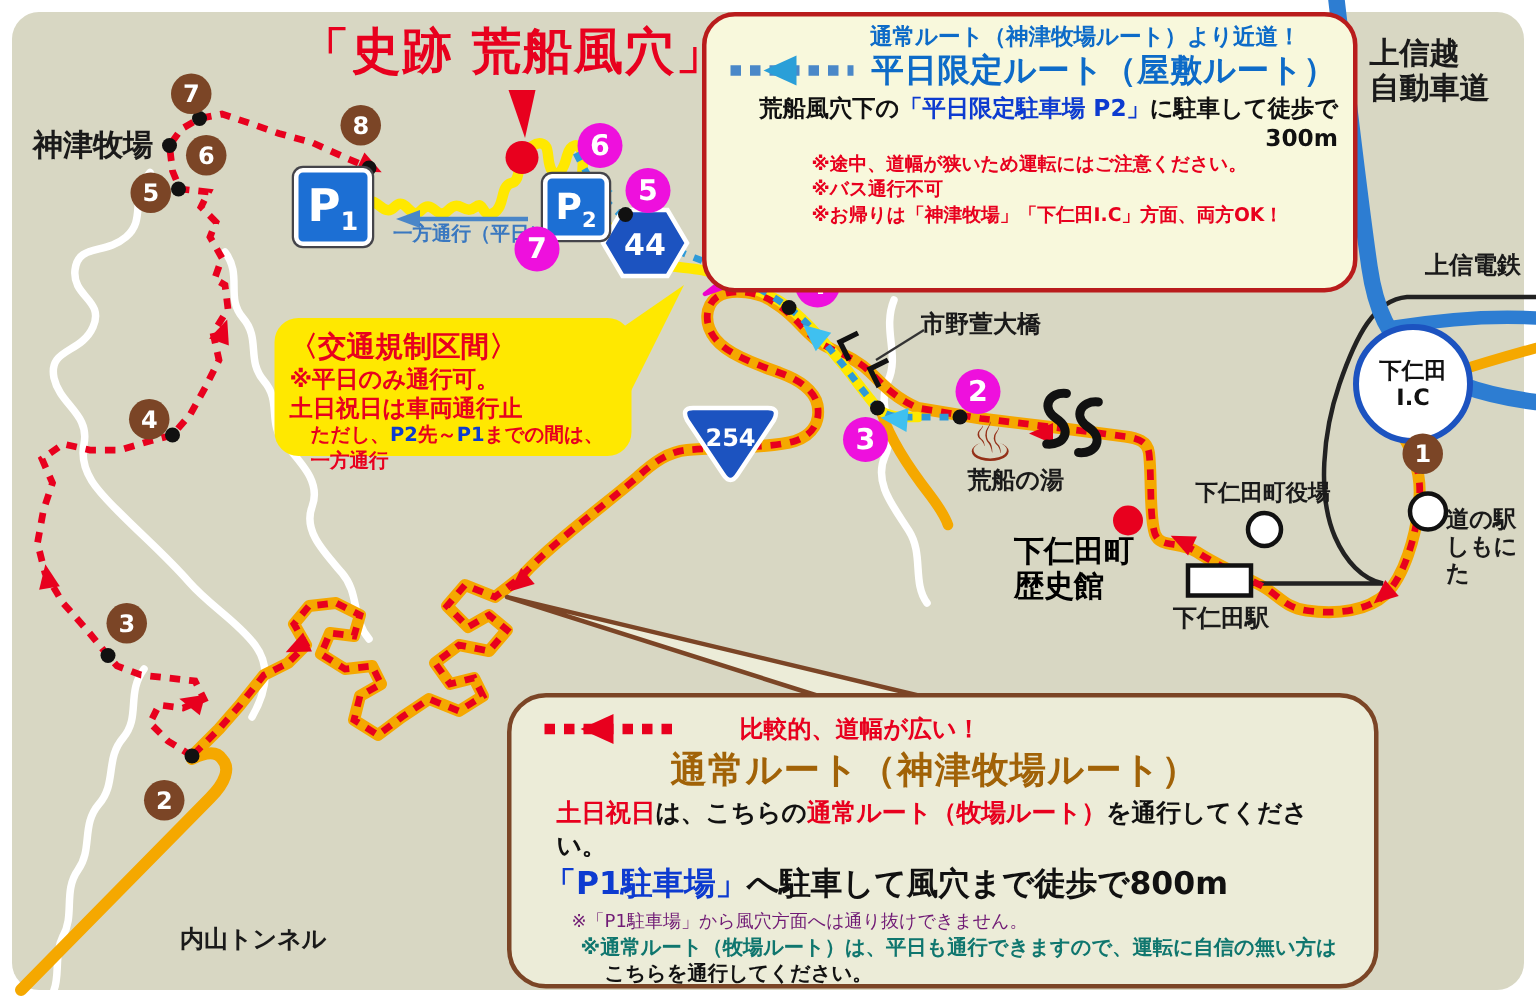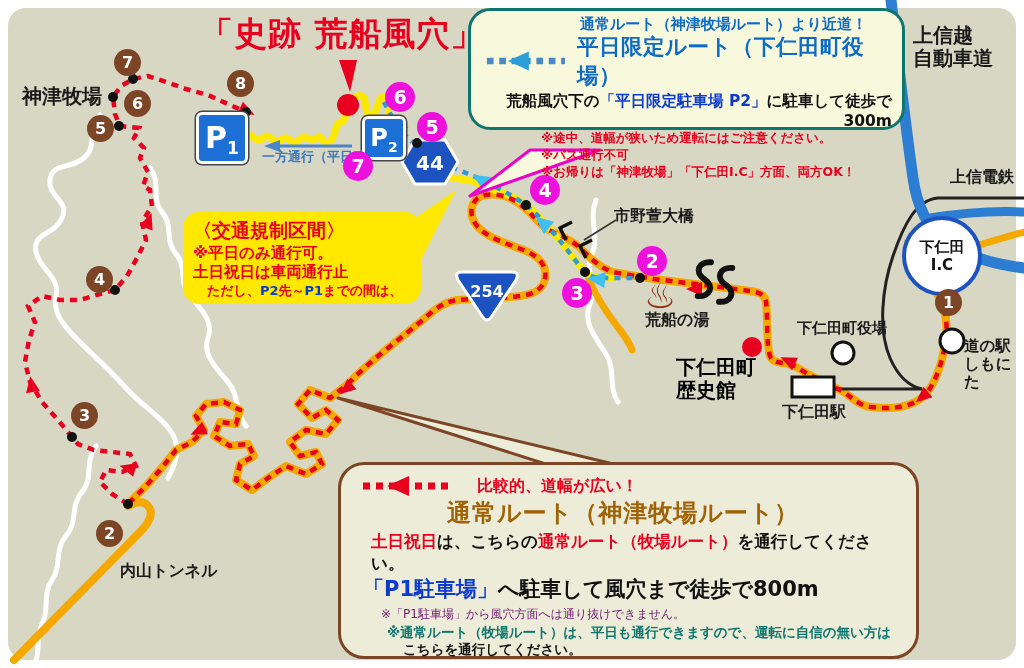--- a/index.html
+++ b/index.html
@@ -14,37 +14,37 @@
   .marker.brown{width:27px;height:27px;background:#7b4526;font-size:16px;}
   .marker.magenta{width:30px;height:30px;background:#ee10dd;font-size:19px;}
   .psign{position:absolute;z-index:4;background:#1c6fd4;border:3px solid #fff;box-shadow:0 0 0 1.5px #44444a;
          border-radius:6px;color:#fff;font-weight:bold;display:flex;align-items:center;justify-content:center;}
   .psign .pp{font-size:30px;line-height:1;}
   .psign .pn{font-size:17px;line-height:1;align-self:flex-end;margin-bottom:4px;}
   .ic-circle{position:absolute;z-index:4;width:72px;height:72px;border-radius:50%;background:#fff;
              border:4px solid #1c53c0;color:#111;font-weight:bold;font-size:15px;line-height:1.2;
              display:flex;align-items:center;justify-content:center;text-align:center;white-space:pre-line;}
   .callout{position:absolute;z-index:5;box-sizing:border-box;}
-  #weekday-box{left:468px;top:8px;width:437px;height:122px;background:#f8f8dc;border:3px solid #0f766e;
+  #weekday-box{left:468px;top:8px;width:437px;height:187px;background:#f8f8dc;border:3px solid #b91c1c;
                border-radius:22px;padding:4px 10px 4px 14px;}
   .wd-sub{color:#0d6bc8;font-weight:bold;font-size:15px;text-align:center;margin-left:70px;}
   .wd-title-row{display:flex;align-items:center;gap:10px;margin-top:-2px;}
   .wd-title{color:#0d6bc8;font-weight:bold;font-size:21.5px;letter-spacing:.5px;}
   .wd-desc{font-size:15.5px;font-weight:bold;color:#111;margin-top:1px;text-align:right;}
   .wd-desc .blue{color:#0d3bd0;}
   .wd-note{color:#e8001e;font-weight:bold;font-size:12.5px;margin-left:56px;line-height:1.35;}
   #reg-box{left:183px;top:212px;width:238px;height:92px;background:#ffe800;border-radius:16px;
            padding:6px 10px;color:#e8001e;font-weight:bold;}
   .reg-title{font-size:19px;}
   .reg-l{font-size:15.5px;line-height:1.25;}
   .reg-s{font-size:13px;line-height:1.3;margin-left:14px;}
   .reg-s .blue{color:#0d3bd0;}
   #normal-box{left:338px;top:462px;width:581px;height:197px;background:#ececd8;border:3px solid #7b4526;
               border-radius:26px;padding:10px 14px 6px 14px;}
-  .nb-head-row{display:flex;align-items:center;gap:26px;margin-left:6px;}
+  .nb-head-row{display:flex;align-items:center;gap:42px;margin-left:6px;}
   .nb-headline{color:#e8001e;font-weight:bold;font-size:16px;}
   .nb-title{color:#a16207;font-size:24px;font-weight:bold;margin:0 0 2px 92px;letter-spacing:1px;}
   .nb-l1{font-size:16.5px;font-weight:bold;color:#111;margin-left:16px;}
   .nb-l1 .red{color:#e8001e;}
   .nb-l2{font-size:21px;font-weight:bold;color:#111;margin-left:8px;}
   .nb-l2 .blue{color:#0d3bd0;}
   .nb-n1{color:#701a75;font-weight:normal;font-size:12px;margin:3px 0 0 26px;}
   .nb-n2{color:#0f766e;font-weight:bold;font-size:13.5px;margin-left:32px;line-height:1.35;}
   .nb-n3{color:#111;font-weight:bold;font-size:13.5px;margin-left:48px;line-height:1.3;}
   .title{position:absolute;left:200px;top:12px;z-index:4;color:#e8001e;font-size:33px;font-weight:bold;letter-spacing:1px;}
@@ -169,21 +169,21 @@
   <div class="ov lbl" style="left:950px;top:168px;font-size:16px;">上信電鉄</div>
   <div class="ov lbl" style="left:964px;top:338px;font-size:15.5px;">道の駅
 しもにた</div>
   <div class="ov lbl" style="left:797px;top:320px;font-size:15px;">下仁田町役場</div>
   <div class="ov lbl" style="left:782px;top:403px;font-size:16px;">下仁田駅</div>
   <div class="ov lbl" style="left:676px;top:356px;font-size:20px;color:#000000;">下仁田町
 歴史館</div>
   <div class="ov lbl" style="left:645px;top:311px;font-size:16px;">荒船の湯</div>
   <div class="ov onsen" style="left:644px;top:278px;">♨</div>
   <div class="ov lbl" style="left:614px;top:207px;font-size:16px;">市野萱大橋</div>
-  <div class="ov lbl" style="left:120px;top:562px;font-size:16px;">内山トンネル</div>
+  <div class="ov lbl" style="left:120px;top:617px;font-size:16px;">内山トンネル</div>
   <div class="ov lbl" style="left:262px;top:150px;font-size:13px;color:#3a78c0;">一方通行（平日）</div>
 
   <div class="ic-circle" style="left:902px;top:216px;">下仁田
 I.C</div>
 
   <div class="psign" style="left:196px;top:112px;width:46px;height:46px;">
     <span class="pp">P</span>
       <span class="pn">1</span>
   </div>
   <div class="psign" style="left:362px;top:116px;width:38px;height:38px;">
@@ -207,33 +207,34 @@
   <div class="marker magenta" style="left:385px;top:82px;">6</div>
   <div class="marker magenta" style="left:343px;top:151px;">7</div>
 
   <div class="callout" id="weekday-box">
     <div class="wd-sub">通常ルート（神津牧場ルート）より近道！</div>
     <div class="wd-title-row">
       <svg width="86" height="22" viewBox="0 0 86 22">
         <line x1="2" y1="11" x2="84" y2="11" stroke="#4a88c8" stroke-width="7" stroke-dasharray="7 6"></line>
         <path d="M24,11 L46,1 L46,21 Z" fill="#2a9fd8"></path>
       </svg>
-      <span class="wd-title">平日限定ルート（下仁田町役場）</span>
+      <span class="wd-title">平日限定ルート（屋敷ルート）</span>
     </div>
     <div class="wd-desc"><span>荒船風穴下の</span><span class="blue">「平日限定駐車場 P2」</span><span>に駐車して徒歩で300m</span></div>
     <div class="wd-note">※途中、道幅が狭いため運転にはご注意ください。</div>
     <div class="wd-note">※バス通行不可</div>
     <div class="wd-note">※お帰りは「神津牧場」「下仁田I.C」方面、両方OK！</div>
   </div>
 
   <div class="callout" id="reg-box">
     <div class="reg-title">〈交通規制区間〉</div>
     <div class="reg-l">※平日のみ通行可。</div>
     <div class="reg-l">土日祝日は車両通行止</div>
     <div class="reg-s"><span>ただし、</span><span class="blue">P2</span><span>先～</span><span class="blue">P1</span><span>までの間は、</span></div>
+    <div class="reg-s">一方通行</div>
   </div>
 
   <div class="callout" id="normal-box">
     <div class="nb-head-row">
       <svg width="90" height="22" viewBox="0 0 90 22">
         <line x1="2" y1="11" x2="88" y2="11" stroke="#e8001e" stroke-width="7" stroke-dasharray="7 6"></line>
         <path d="M26,11 L48,1 L48,21 Z" fill="#e8001e"></path>
       </svg>
       <span class="nb-headline">比較的、道幅が広い！</span>
     </div>

